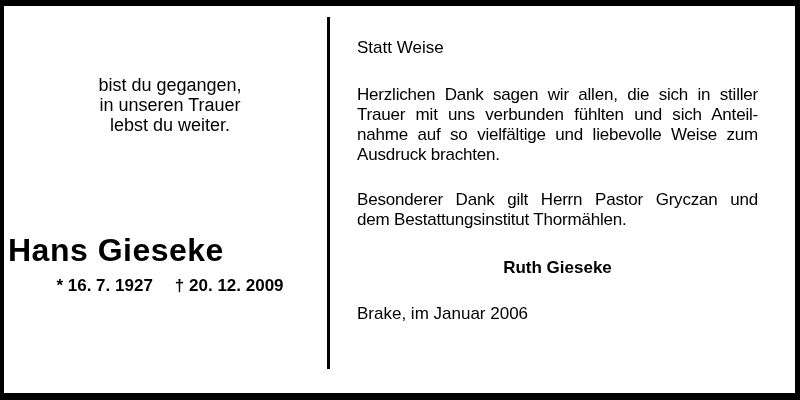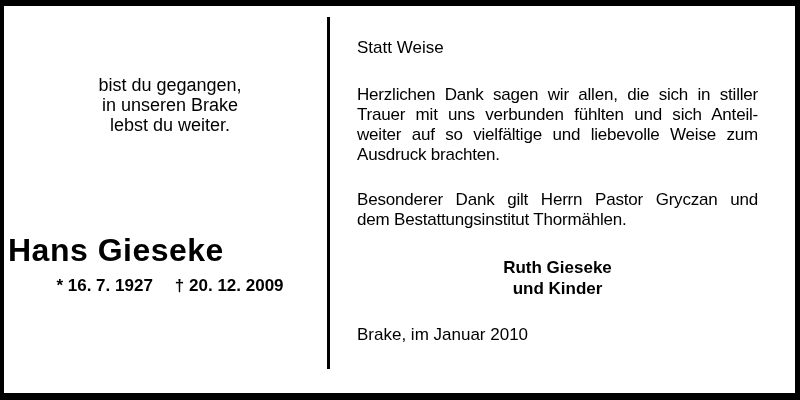--- a/index.html
+++ b/index.html
@@ -106,50 +106,49 @@
 <body>
 
 <div class="card">
 
   <div class="divider"></div>
 
   <div class="left-col">
 
     <div class="verse">
       <div>bist du gegangen,</div>
-      <div>in unseren Brake</div>
+      <div>in unseren Trauer</div>
       <div>lebst du weiter.</div>
     </div>
 
     <div class="deceased-name">Hans Gieseke</div>
 
     <div class="life-dates">
       <span class="birth-date">* 16. 7. 1927</span><span class="death-date">† 20. 12. 2009</span>
     </div>
 
   </div>
 
   <div class="right-col">
 
     <div class="statt">Statt Weise</div>
 
     <div class="para-thanks">
       <div class="jline">Herzlichen Dank sagen wir allen, die sich in stiller</div>
       <div class="jline">Trauer mit uns verbunden fühlten und sich Anteil-</div>
-      <div class="jline">weiter auf so vielfältige und liebevolle Weise zum</div>
+      <div class="jline">nahme auf so vielfältige und liebevolle Weise zum</div>
       <div class="lline">Ausdruck brachten.</div>
     </div>
 
     <div class="para-special">
       <div class="jline">Besonderer Dank gilt Herrn Pastor Gryczan und</div>
       <div class="lline">dem Bestattungsinstitut Thormählen.</div>
     </div>
 
     <div class="signature">
       <div>Ruth Gieseke</div>
-      <div>und Kinder</div>
     </div>
 
-    <div class="place-date">Brake, im Januar 2010</div>
+    <div class="place-date">Brake, im Januar 2006</div>
 
   </div>
 
 </div>
 
 </body></html>

